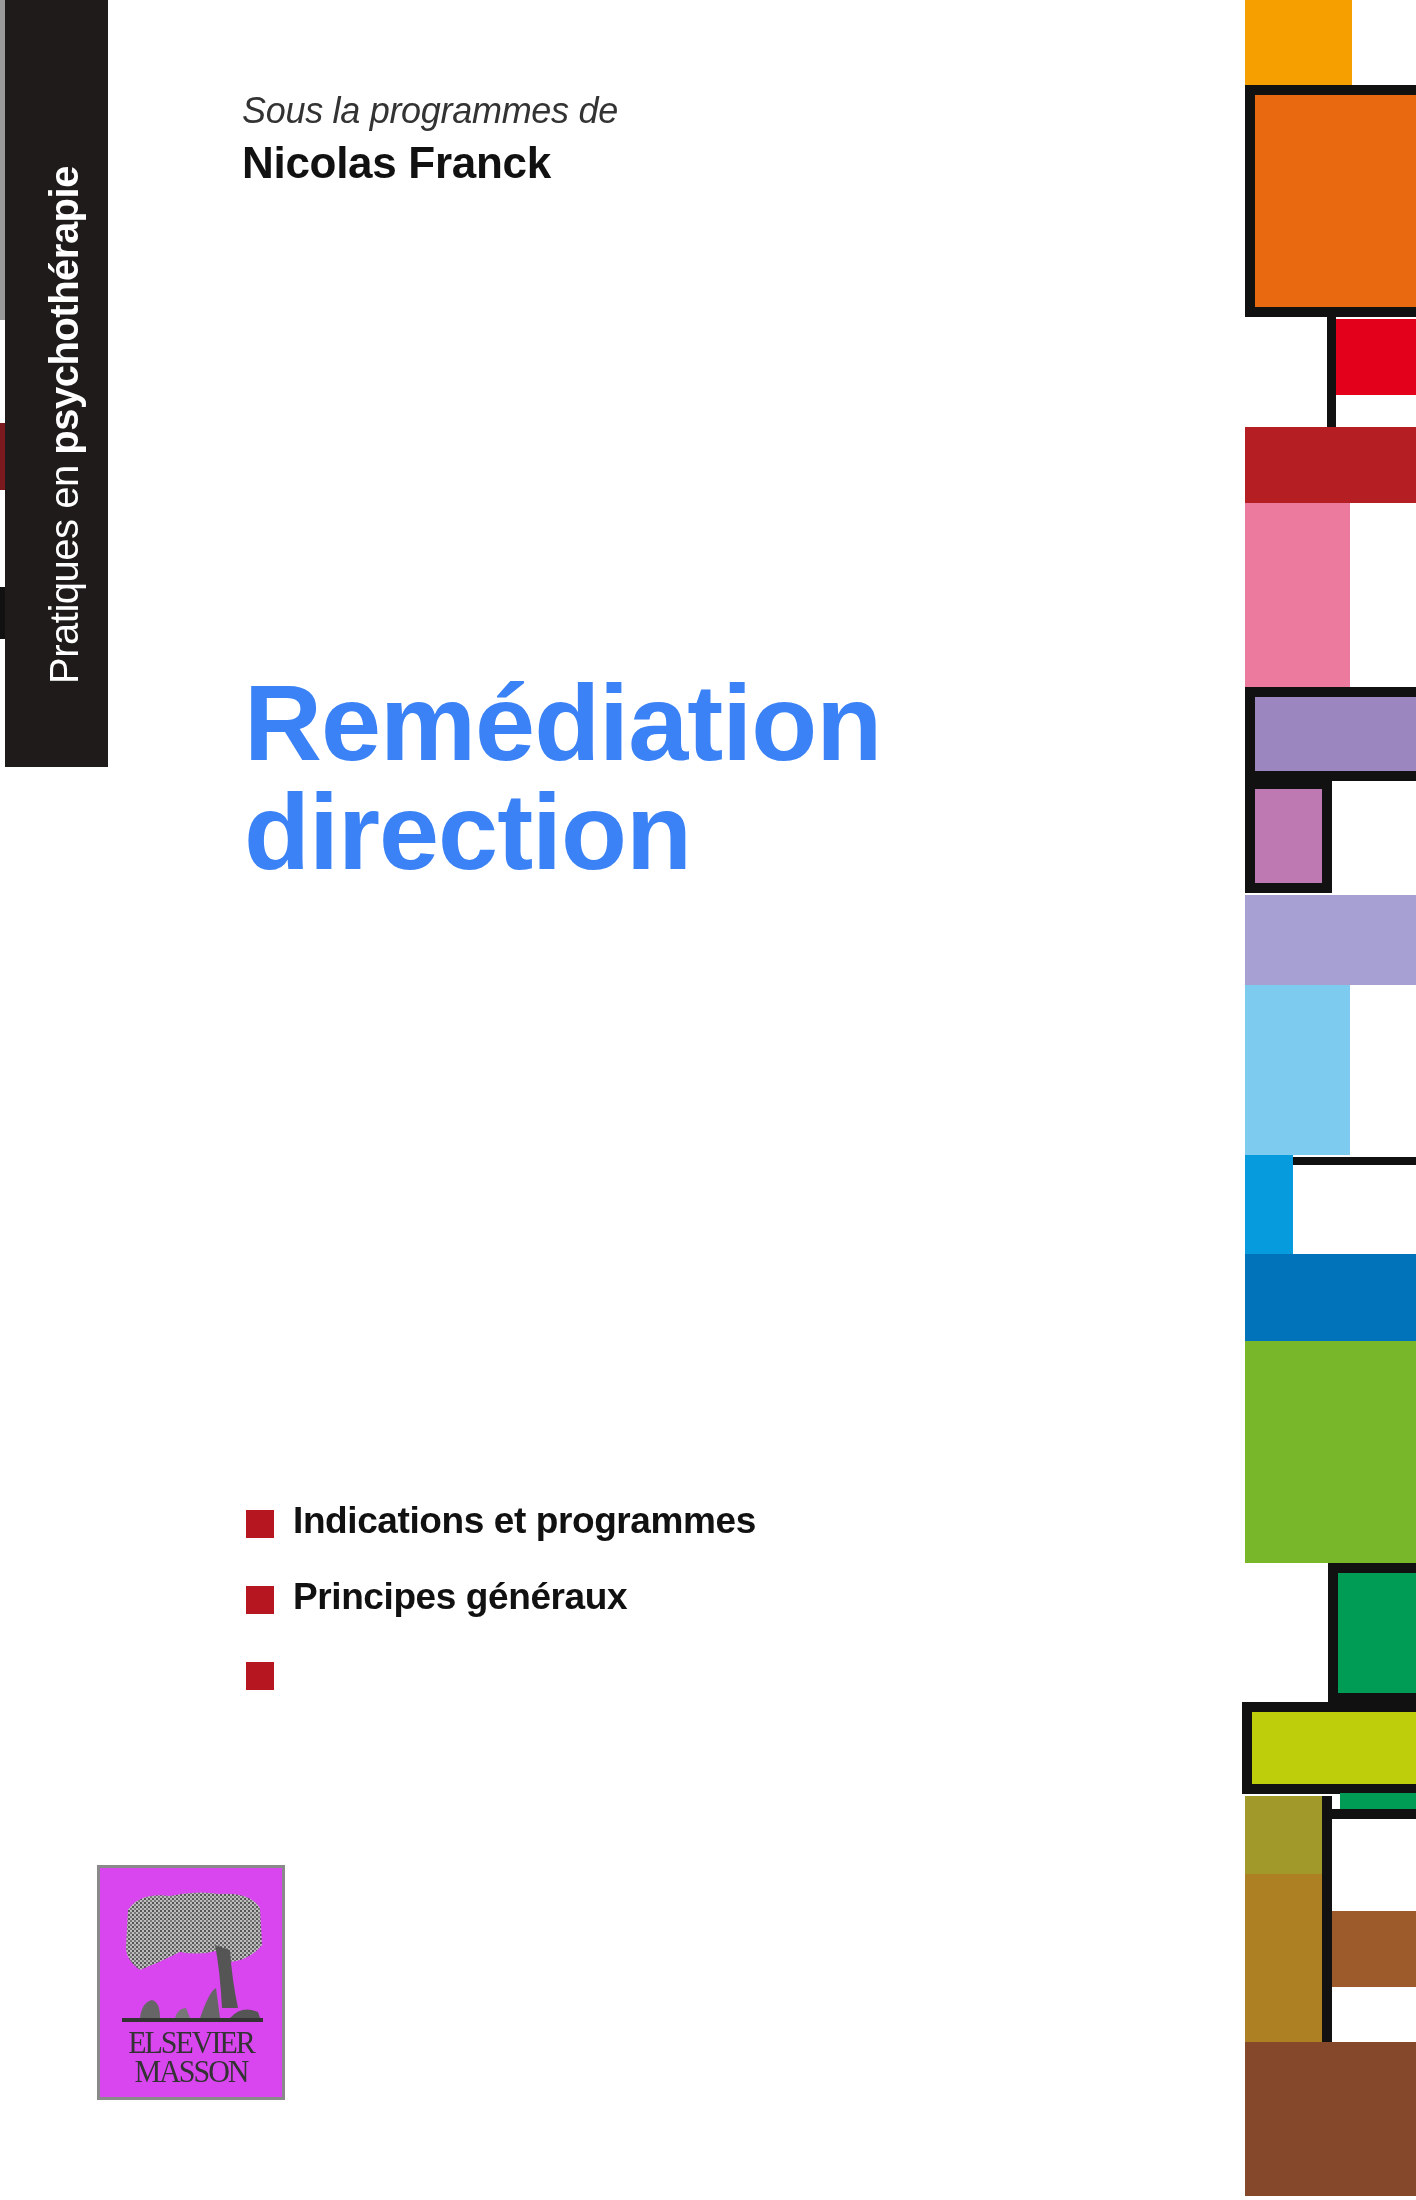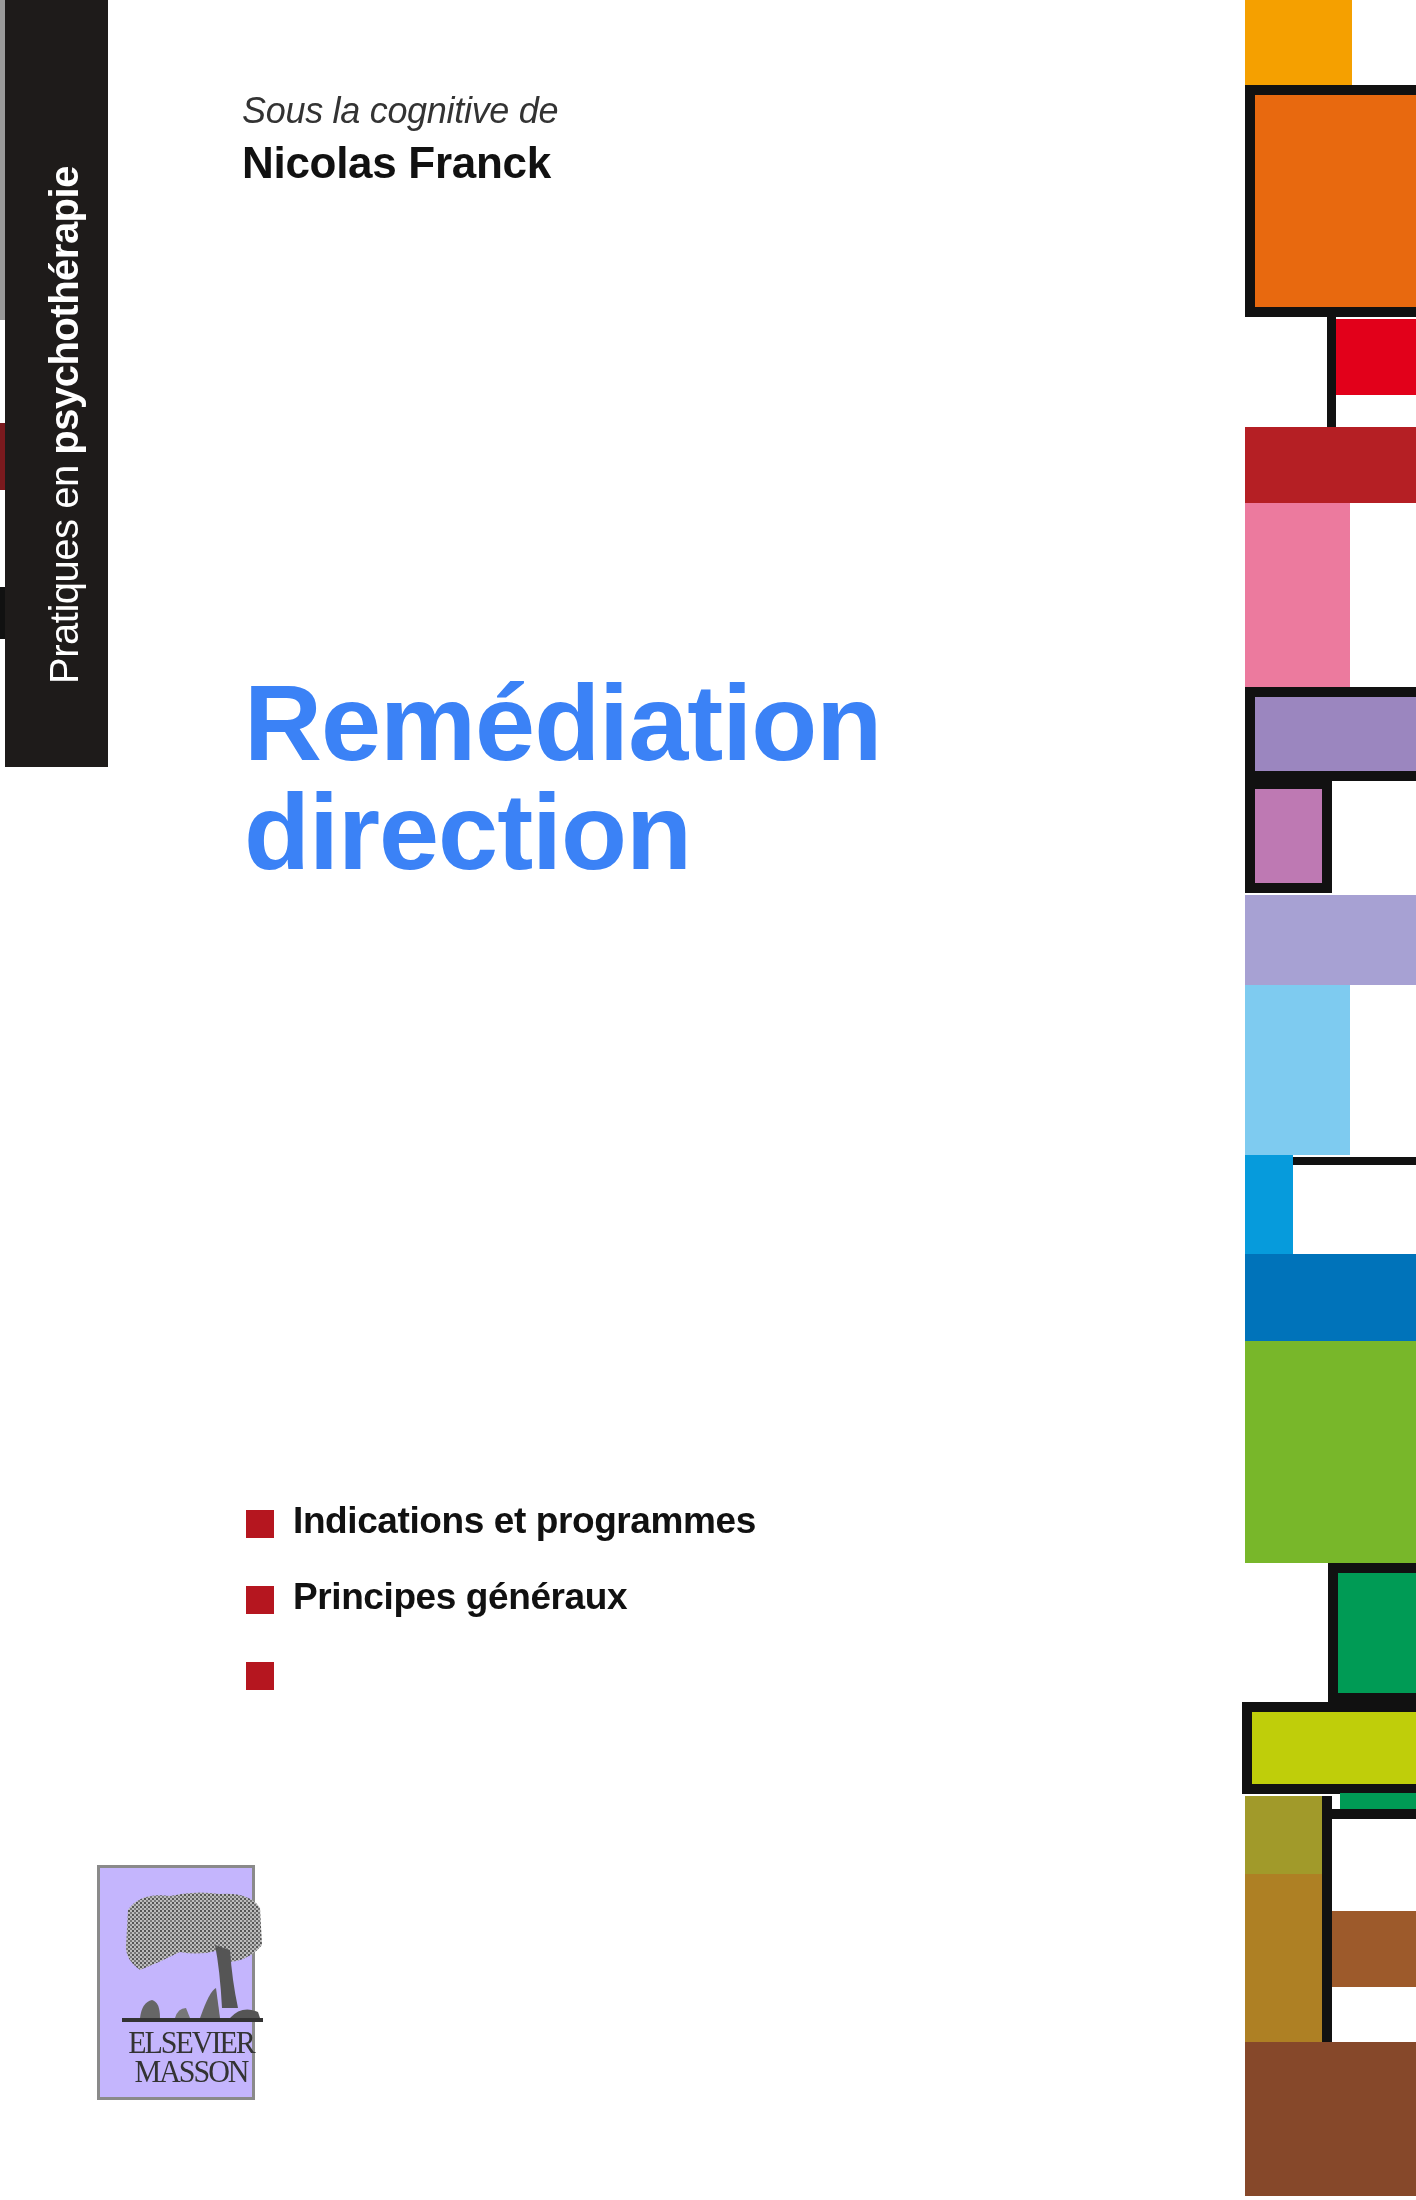--- a/index.html
+++ b/index.html
@@ -26,40 +26,40 @@
   
   #title { left: 244px; top: 668px; font-family: "Liberation Sans", sans-serif; font-weight: bold; font-size: 108px; line-height: 109px; color: #3b82f6; letter-spacing: -1px; }
   #title div { white-space: nowrap; }
 
   
   #bullets { left: 246px; top: 1496px; margin: 0; padding: 0; list-style: none; }
   #bullets li { position: relative; height: 76px; padding-left: 47px; font-family: "Liberation Sans", sans-serif; font-weight: bold; font-size: 37px; line-height: 50px; color: #111111; white-space: nowrap; letter-spacing: -0.4px; }
   #bullets li .sq { position: absolute; left: 0; top: 14px; width: 28px; height: 28px; background: #b5161f; }
 
   
-  #logo { left: 97px; top: 1865px; width: 158px; height: 235px; border: 3px solid #8a8a8a; background: #c4b5fd; }
+  #logo { left: 97px; top: 1865px; width: 188px; height: 235px; border: 3px solid #8a8a8a; background: #d946ef; }
   #tree { left: 20px; top: 22px; width: 145px; height: 135px; }
   #logo-line1, #logo-line2 { left: 0; width: 182px; text-align: center; font-family: "Liberation Serif", serif; font-size: 30px; line-height: 26px; color: #333; letter-spacing: -2px; transform: scaleY(1.05); }
   #logo-line1 { top: 162px; }
   #logo-line2 { top: 190px; }
 
   
   .blk { position: absolute; box-sizing: border-box; }
   .bd { border: 10px solid #111; }
 </style>
 </head>
 <body>
 
 <div class="abs" id="edge-strip"></div>
 <div class="abs" id="edge-red"></div>
 <div class="abs" id="edge-black"></div>
 <div class="abs" id="band"></div>
 <div class="abs" id="series-text"><span>Pratiques en </span><span class="b">psychothérapie</span></div>
 
-<div class="abs" id="subtitle-label">Sous la cognitive de</div>
+<div class="abs" id="subtitle-label">Sous la programmes de</div>
 <div class="abs" id="author-name">Nicolas Franck</div>
 
 <div class="abs" id="title">
   <div>Remédiation</div>
   <div>direction</div>
 </div>
 
 <ul class="abs" id="bullets">
   <li><span class="sq"></span><span>Indications et programmes</span></li>
   <li><span class="sq"></span><span>Principes généraux</span></li>

